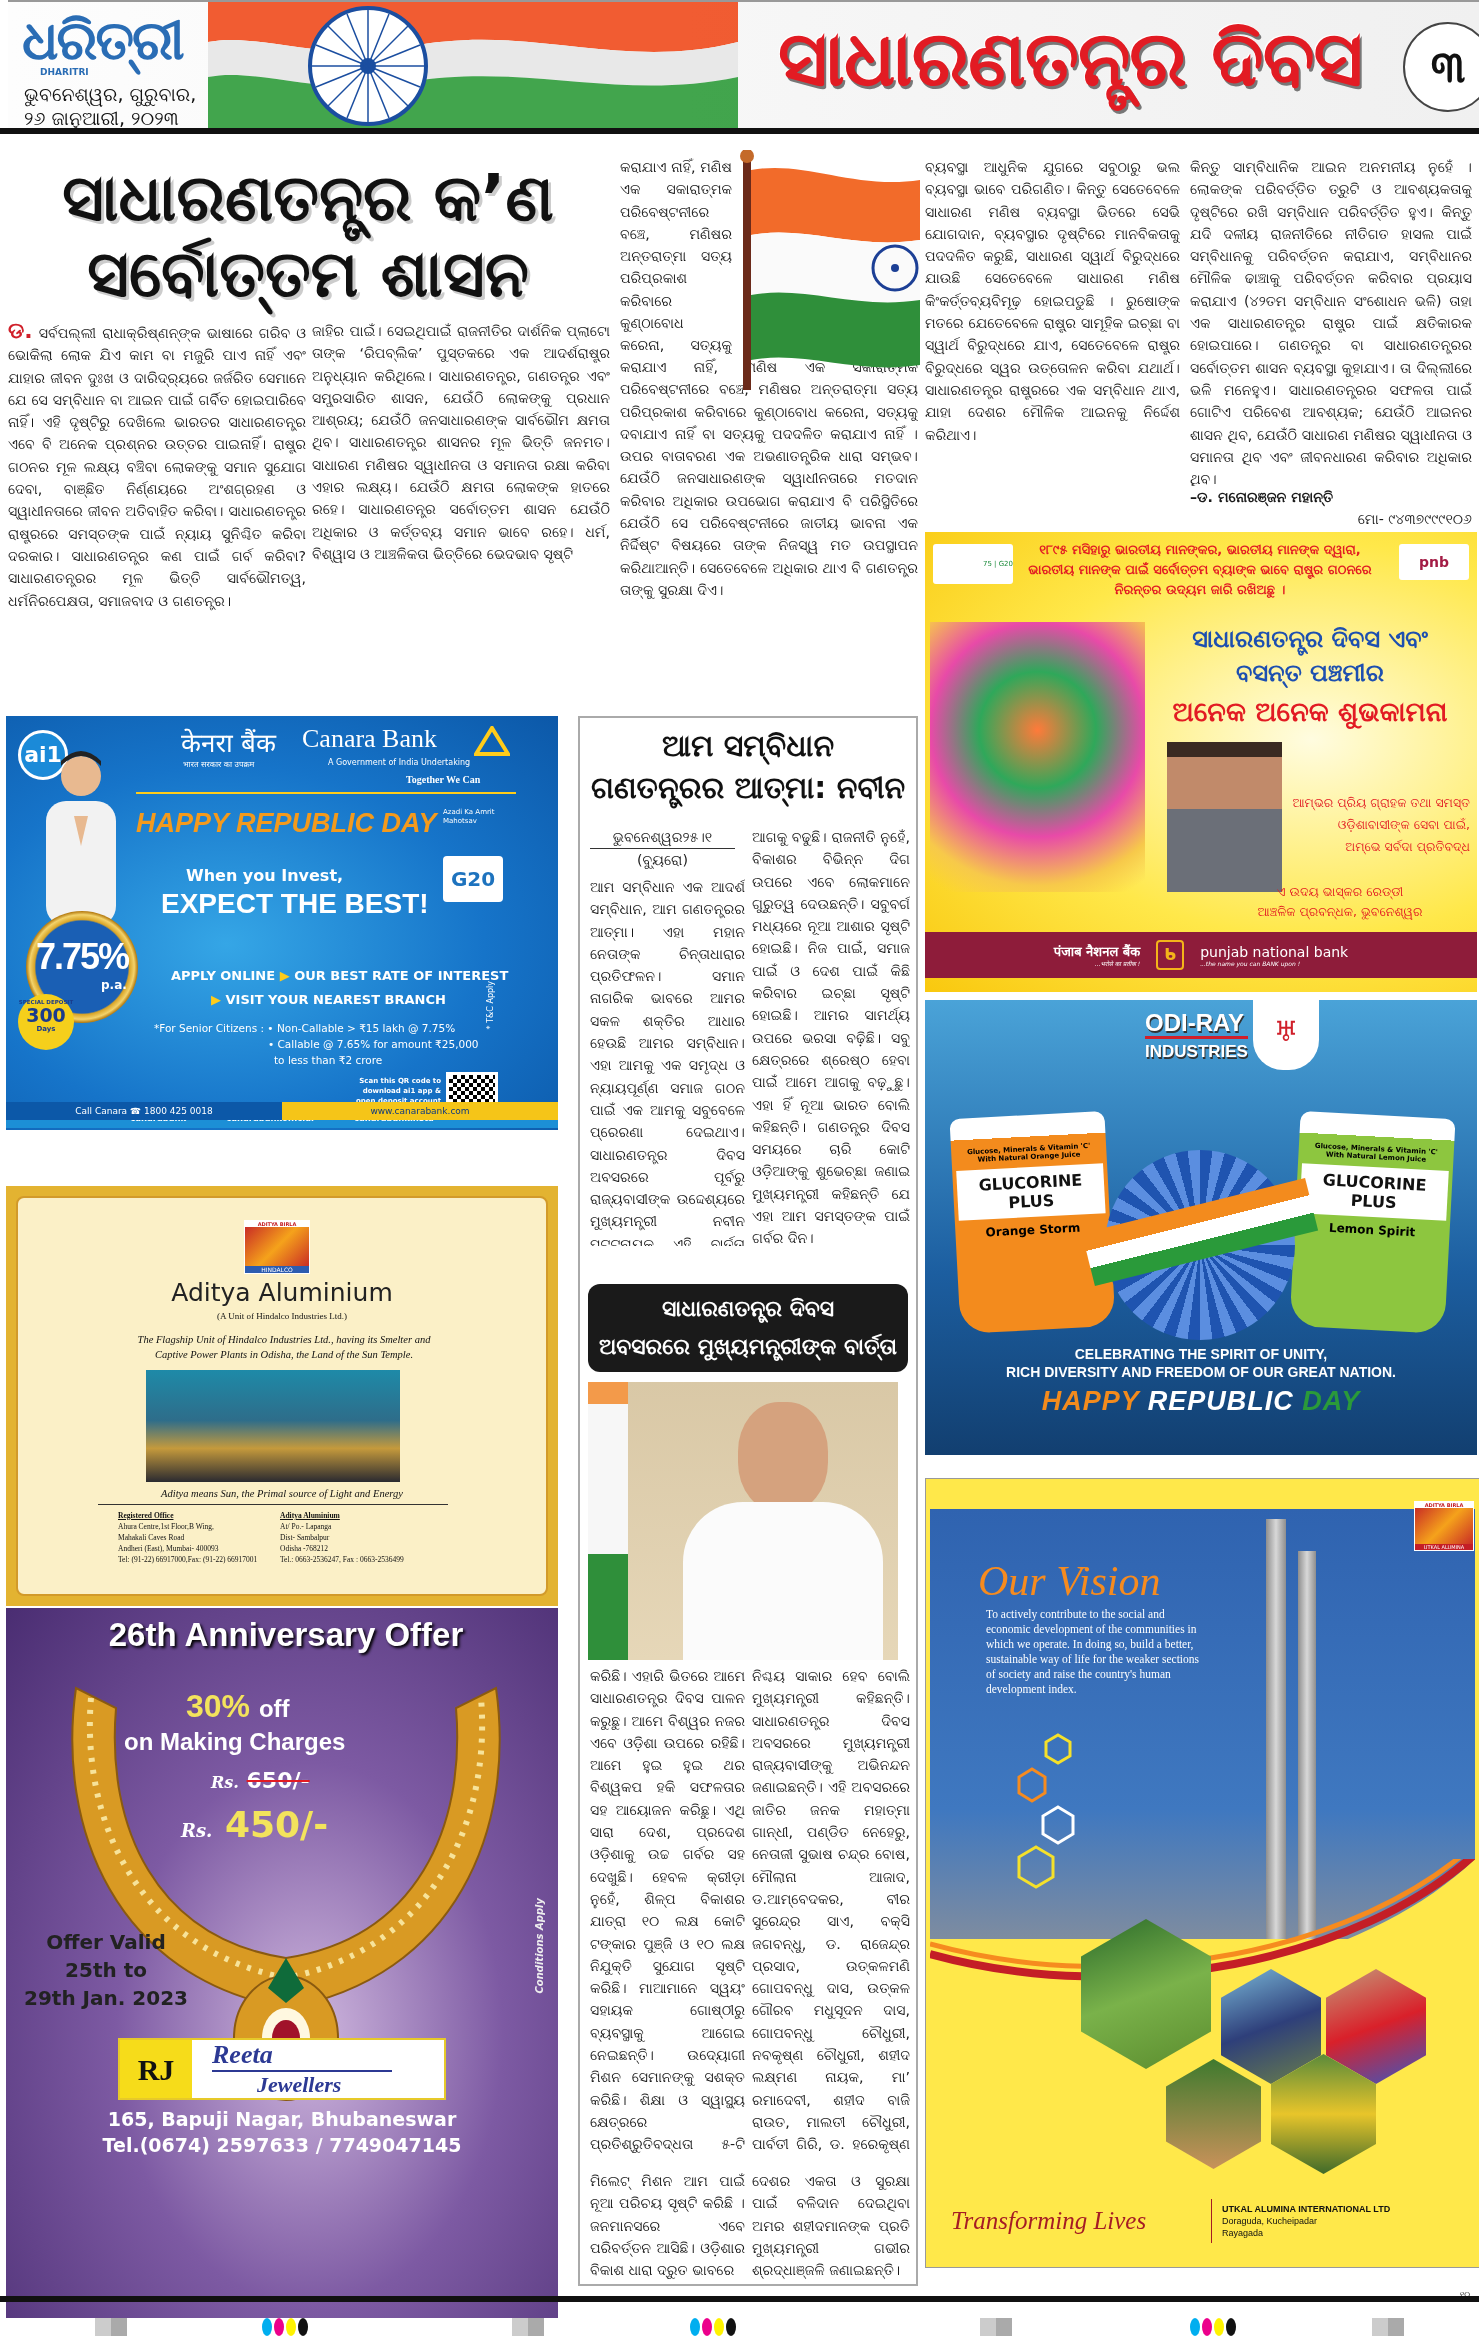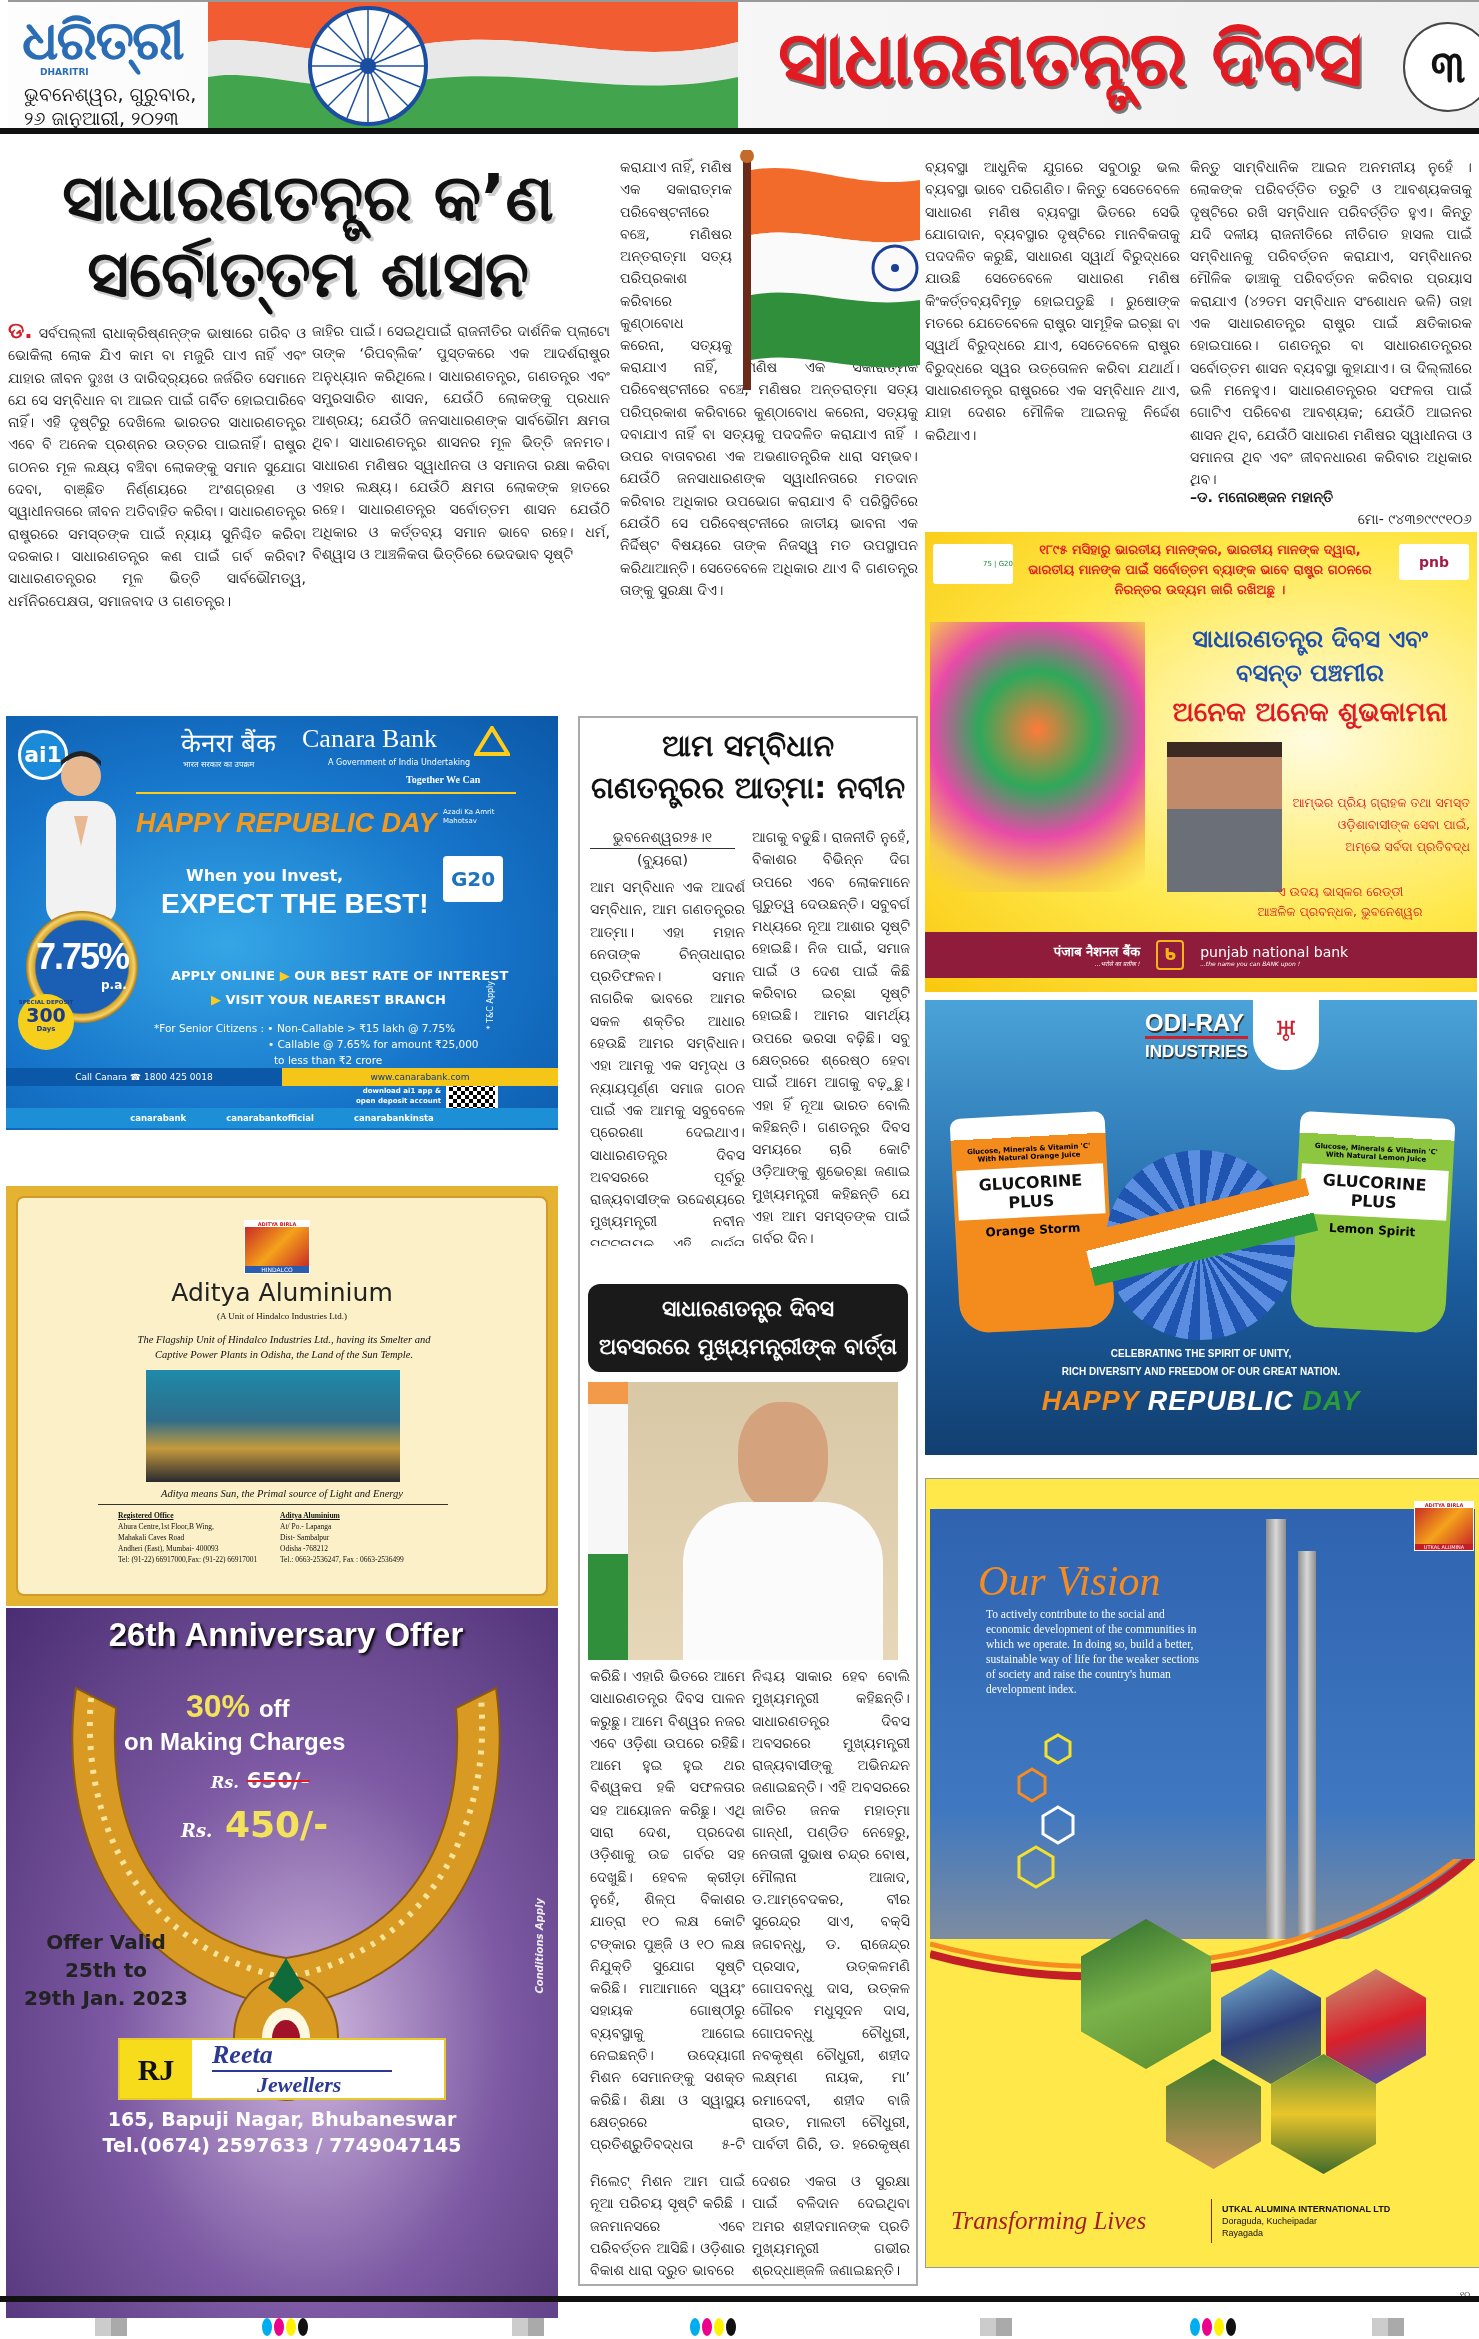--- a/index.html
+++ b/index.html
@@ -145,21 +145,21 @@
   <div class="abs" style="left:480px;top:265px;color:#fff;font-size:8px;writing-mode:vertical-rl;transform:rotate(180deg)">* T&amp;C Apply</div>
   <div class="abs" style="left:340px;top:360px;width:95px;color:#fff;font-size:7px;text-align:right;line-height:10px;font-weight:bold">Scan this QR code to download ai1 app &amp; open deposit account</div>
   <div class="abs" style="left:440px;top:356px;width:52px;height:52px;background:repeating-conic-gradient(#000 0 25%,#fff 0 50%) 0 0/8px 8px;border:3px solid #fff"></div>
   <div class="abs" style="left:0;top:412px;width:100%;height:2px"></div>
   <div class="abs" style="left:0;top:374px;width:100%;height:20px;background:#1c8fd6;color:#fff;font-size:8.5px;display:flex;gap:40px;justify-content:center;align-items:center;font-weight:bold;top:392px">
     <span>canarabank</span>
     <span>canarabankofficial</span>
     <span>canarabankinsta</span>
   </div>
 </div>
-<div class="abs" style="left:6px;top:1068px;width:552px;height:18px;display:flex">
+<div class="abs" style="left:6px;top:1102px;width:552px;height:18px;display:flex">
   <div style="flex:1;background:#0c58a8;color:#fff;font-size:9px;text-align:center;line-height:18px">Call Canara ☎ 1800 425 0018</div>
   <div style="flex:1;background:#f5c518;color:#0c3a80;font-size:9px;text-align:center;line-height:18px">www.canarabank.com</div>
 </div>
 
 <div class="abs ad" id="hindalco">
   <div style="width:100%;height:100%;background:#fbf0c7;border:2px solid #d29a2a;border-radius:8px;position:relative">
     <div class="abs" style="left:226px;top:22px;width:66px;height:54px;background:linear-gradient(135deg,#c41e26,#f5a21b,#c41e26);border:1px solid #fff">
       <div style="background:#fff;color:#c41e26;font-size:5px;text-align:center;font-weight:bold">ADITYA BIRLA</div>
       <div style="position:absolute;bottom:0;width:100%;background:#2c5cb0;color:#fff;font-size:6px;text-align:center">HINDALCO</div>
     </div>
@@ -304,21 +304,21 @@
     <div style="font-size:12px;color:#000;font-weight:bold;text-align:center">Orange Storm</div>
   </div>
   <div class="abs" style="left:370px;top:115px;width:155px;height:215px;background:linear-gradient(180deg,#fff 0 10%,#8dc63f 10%);border-radius:10px 10px 30px 30px;transform:rotate(3deg)">
     <div style="margin-top:30px;font-size:7px;color:#000;font-weight:bold;text-align:center">Glucose, Minerals &amp; Vitamin 'C'</div>
     <div style="font-size:7px;color:#000;font-weight:bold;text-align:center">With Natural Lemon Juice</div>
     <div style="margin:6px 4px;background:#fff;color:#111;font-weight:bold;font-size:16px;text-align:center;padding:6px 0">GLUCORINE PLUS</div>
     <div style="font-size:12px;color:#000;font-weight:bold;text-align:center">Lemon Spirit</div>
   </div>
   <div class="abs" style="left:180px;top:150px;width:190px;height:190px;border-radius:50%;background:repeating-conic-gradient(#1f54b0 0 7.5deg,#5b8ee0 7.5deg 15deg)"></div>
   <div class="abs" style="left:160px;top:205px;width:230px;height:54px;background:linear-gradient(180deg,#f38b1d 0 33%,#fff 33% 66%,#2a9a3a 66%);transform:rotate(-14deg)"></div>
-  <div class="abs" style="left:0;top:345px;width:100%;text-align:center;color:#fff;font-weight:bold;font-size:10px;line-height:18px;font-family:'Liberation Sans',sans-serif">
+  <div class="abs" style="left:0;top:345px;width:100%;text-align:center;color:#fff;font-weight:bold;font-size:14px;line-height:18px;font-family:'Liberation Sans',sans-serif">
     <div>CELEBRATING THE SPIRIT OF UNITY,</div>
     <div>RICH DIVERSITY AND FREEDOM OF OUR GREAT NATION.</div>
   </div>
   <div class="abs" style="left:0;top:386px;width:100%;text-align:center;font-weight:bold;font-style:italic;font-size:27px;font-family:'Liberation Sans',sans-serif;letter-spacing:1px">
     <span style="color:#f38b1d">HAPPY</span>
     <span style="color:#fff">REPUBLIC</span>
     <span style="color:#2a9a3a">DAY</span>
   </div>
 </div>
 

